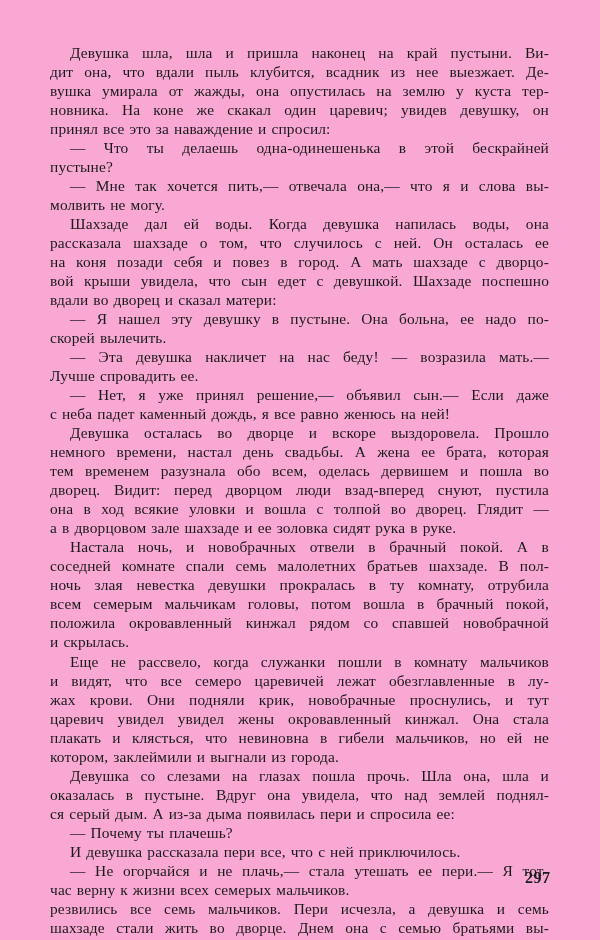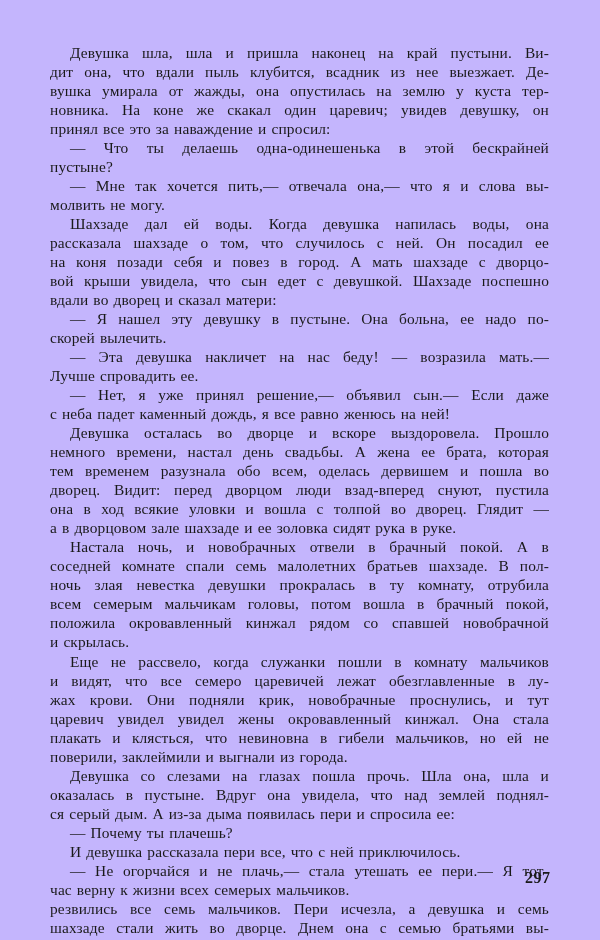--- a/index.html
+++ b/index.html
@@ -14,21 +14,21 @@
     overflow: hidden;
     font-family: "Liberation Serif", "DejaVu Serif", serif;
     color: #1a1a1a;
   }
   .page {
     position: absolute;
     left: 0;
     top: 0;
     width: 600px;
     height: 940px;
-    background: #c4b5fd;
+    background: #f9a8d4;
   }
   .text-block {
     position: absolute;
     left: 50px;
     top: 43px;
     width: 499px;
   }
   .line {
     display: block;
     height: 19.03px;
@@ -63,21 +63,21 @@
       <span class="line indent">Девушка шла, шла и пришла наконец на край пустыни. Ви-</span>
       <span class="line">дит она, что вдали пыль клубится, всадник из нее выезжает. Де-</span>
       <span class="line">вушка умирала от жажды, она опустилась на землю у куста тер-</span>
       <span class="line">новника. На коне же скакал один царевич; увидев девушку, он</span>
       <span class="line last">принял все это за наваждение и спросил:</span>
       <span class="line indent">— Что ты делаешь одна-одинешенька в этой бескрайней</span>
       <span class="line last">пустыне?</span>
       <span class="line indent">— Мне так хочется пить,— отвечала она,— что я и слова вы-</span>
       <span class="line last">молвить не могу.</span>
       <span class="line indent">Шахзаде дал ей воды. Когда девушка напилась воды, она</span>
-      <span class="line">рассказала шахзаде о том, что случилось с ней. Он посадил ее</span>
+      <span class="line">рассказала шахзаде о том, что случилось с ней. Он осталась ее</span>
       <span class="line">на коня позади себя и повез в город. А мать шахзаде с дворцо-</span>
       <span class="line">вой крыши увидела, что сын едет с девушкой. Шахзаде поспешно</span>
       <span class="line last">вдали во дворец и сказал матери:</span>
       <span class="line indent">— Я нашел эту девушку в пустыне. Она больна, ее надо по-</span>
       <span class="line last">скорей вылечить.</span>
       <span class="line indent">— Эта девушка накличет на нас беду! — возразила мать.—</span>
       <span class="line last">Лучше спровадить ее.</span>
       <span class="line indent">— Нет, я уже принял решение,— объявил сын.— Если даже</span>
       <span class="line last">с неба падет каменный дождь, я все равно женюсь на ней!</span>
       <span class="line indent">Девушка осталась во дворце и вскоре выздоровела. Прошло</span>
@@ -90,21 +90,21 @@
       <span class="line">соседней комнате спали семь малолетних братьев шахзаде. В пол-</span>
       <span class="line">ночь злая невестка девушки прокралась в ту комнату, отрубила</span>
       <span class="line">всем семерым мальчикам головы, потом вошла в брачный покой,</span>
       <span class="line">положила окровавленный кинжал рядом со спавшей новобрачной</span>
       <span class="line last">и скрылась.</span>
       <span class="line indent">Еще не рассвело, когда служанки пошли в комнату мальчиков</span>
       <span class="line">и видят, что все семеро царевичей лежат обезглавленные в лу-</span>
       <span class="line">жах крови. Они подняли крик, новобрачные проснулись, и тут</span>
       <span class="line">царевич увидел увидел жены окровавленный кинжал. Она стала</span>
       <span class="line">плакать и клясться, что невиновна в гибели мальчиков, но ей не</span>
-      <span class="line last">поверили, заклеймили и выгнали из города.</span>
+      <span class="line last">котором, заклеймили и выгнали из города.</span>
       <span class="line indent">Девушка со слезами на глазах пошла прочь. Шла она, шла и</span>
       <span class="line">оказалась в пустыне. Вдруг она увидела, что над землей поднял-</span>
       <span class="line last">ся серый дым. А из-за дыма появилась пери и спросила ее:</span>
       <span class="line indent last">— Почему ты плачешь?</span>
       <span class="line indent last">И девушка рассказала пери все, что с ней приключилось.</span>
       <span class="line indent">— Не огорчайся и не плачь,— стала утешать ее пери.— Я тот-</span>
       <span class="line last">час верну к жизни всех семерых мальчиков.</span>
       <span class="line">резвились все семь мальчиков. Пери исчезла, а девушка и семь</span>
       <span class="line">шахзаде стали жить во дворце. Днем она с семью братьями вы-</span>
     </div>

